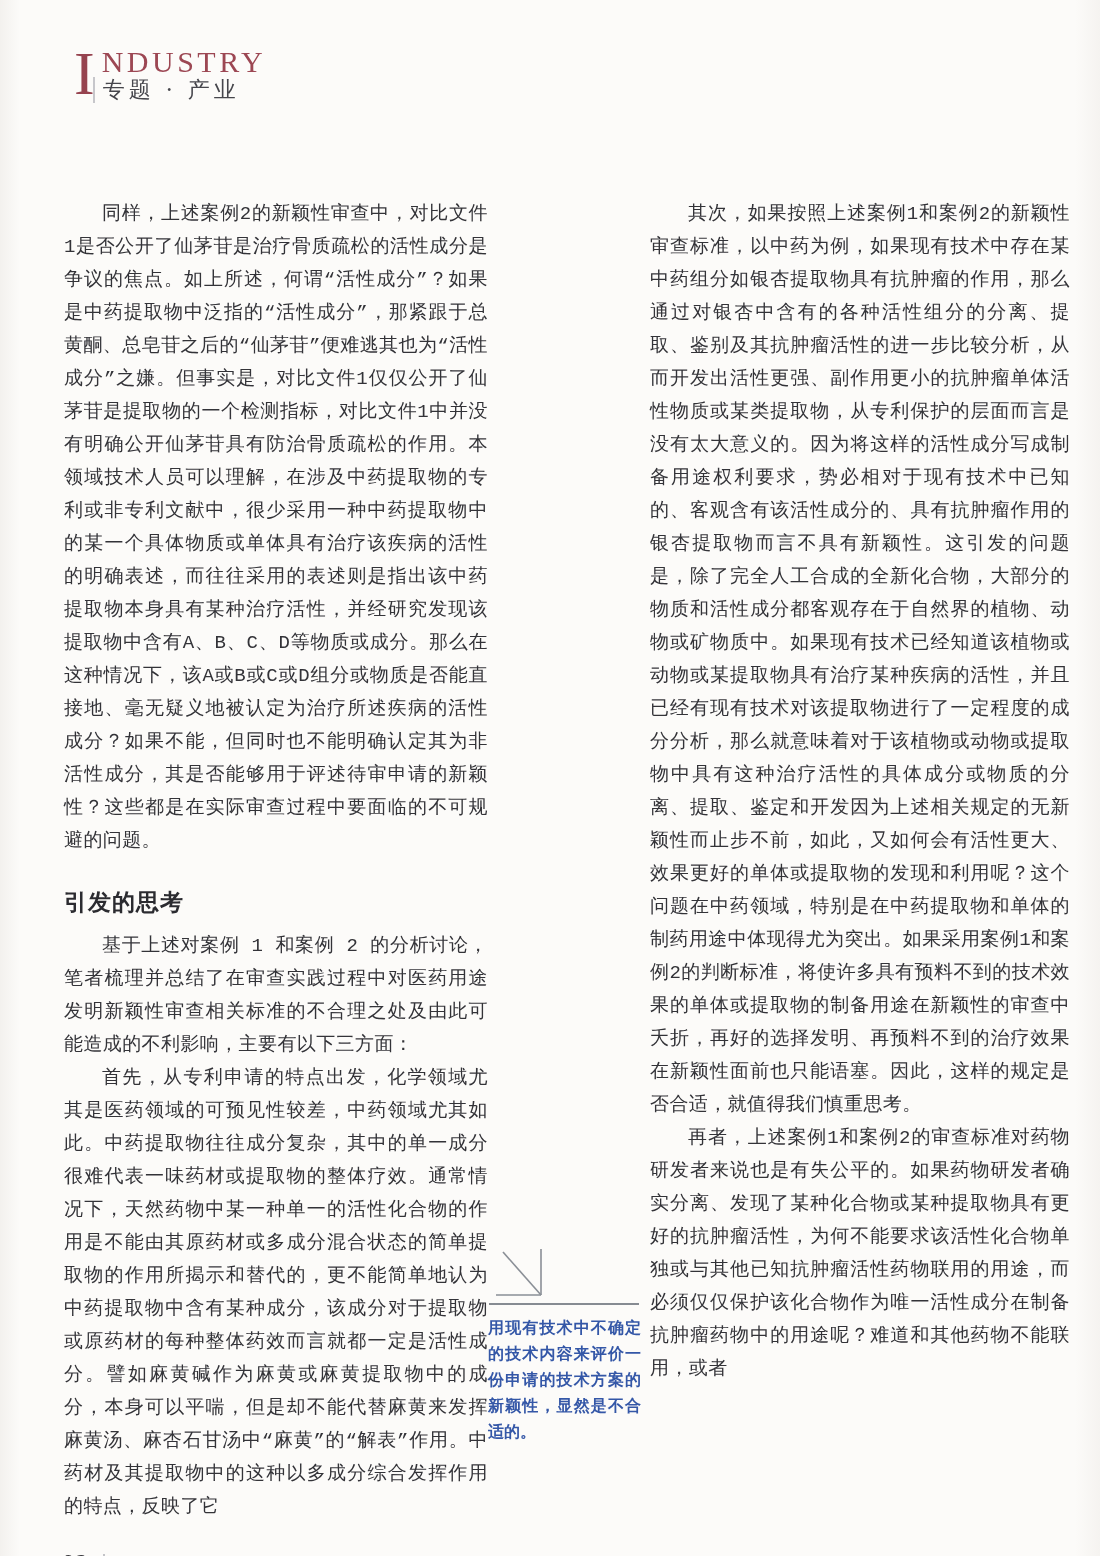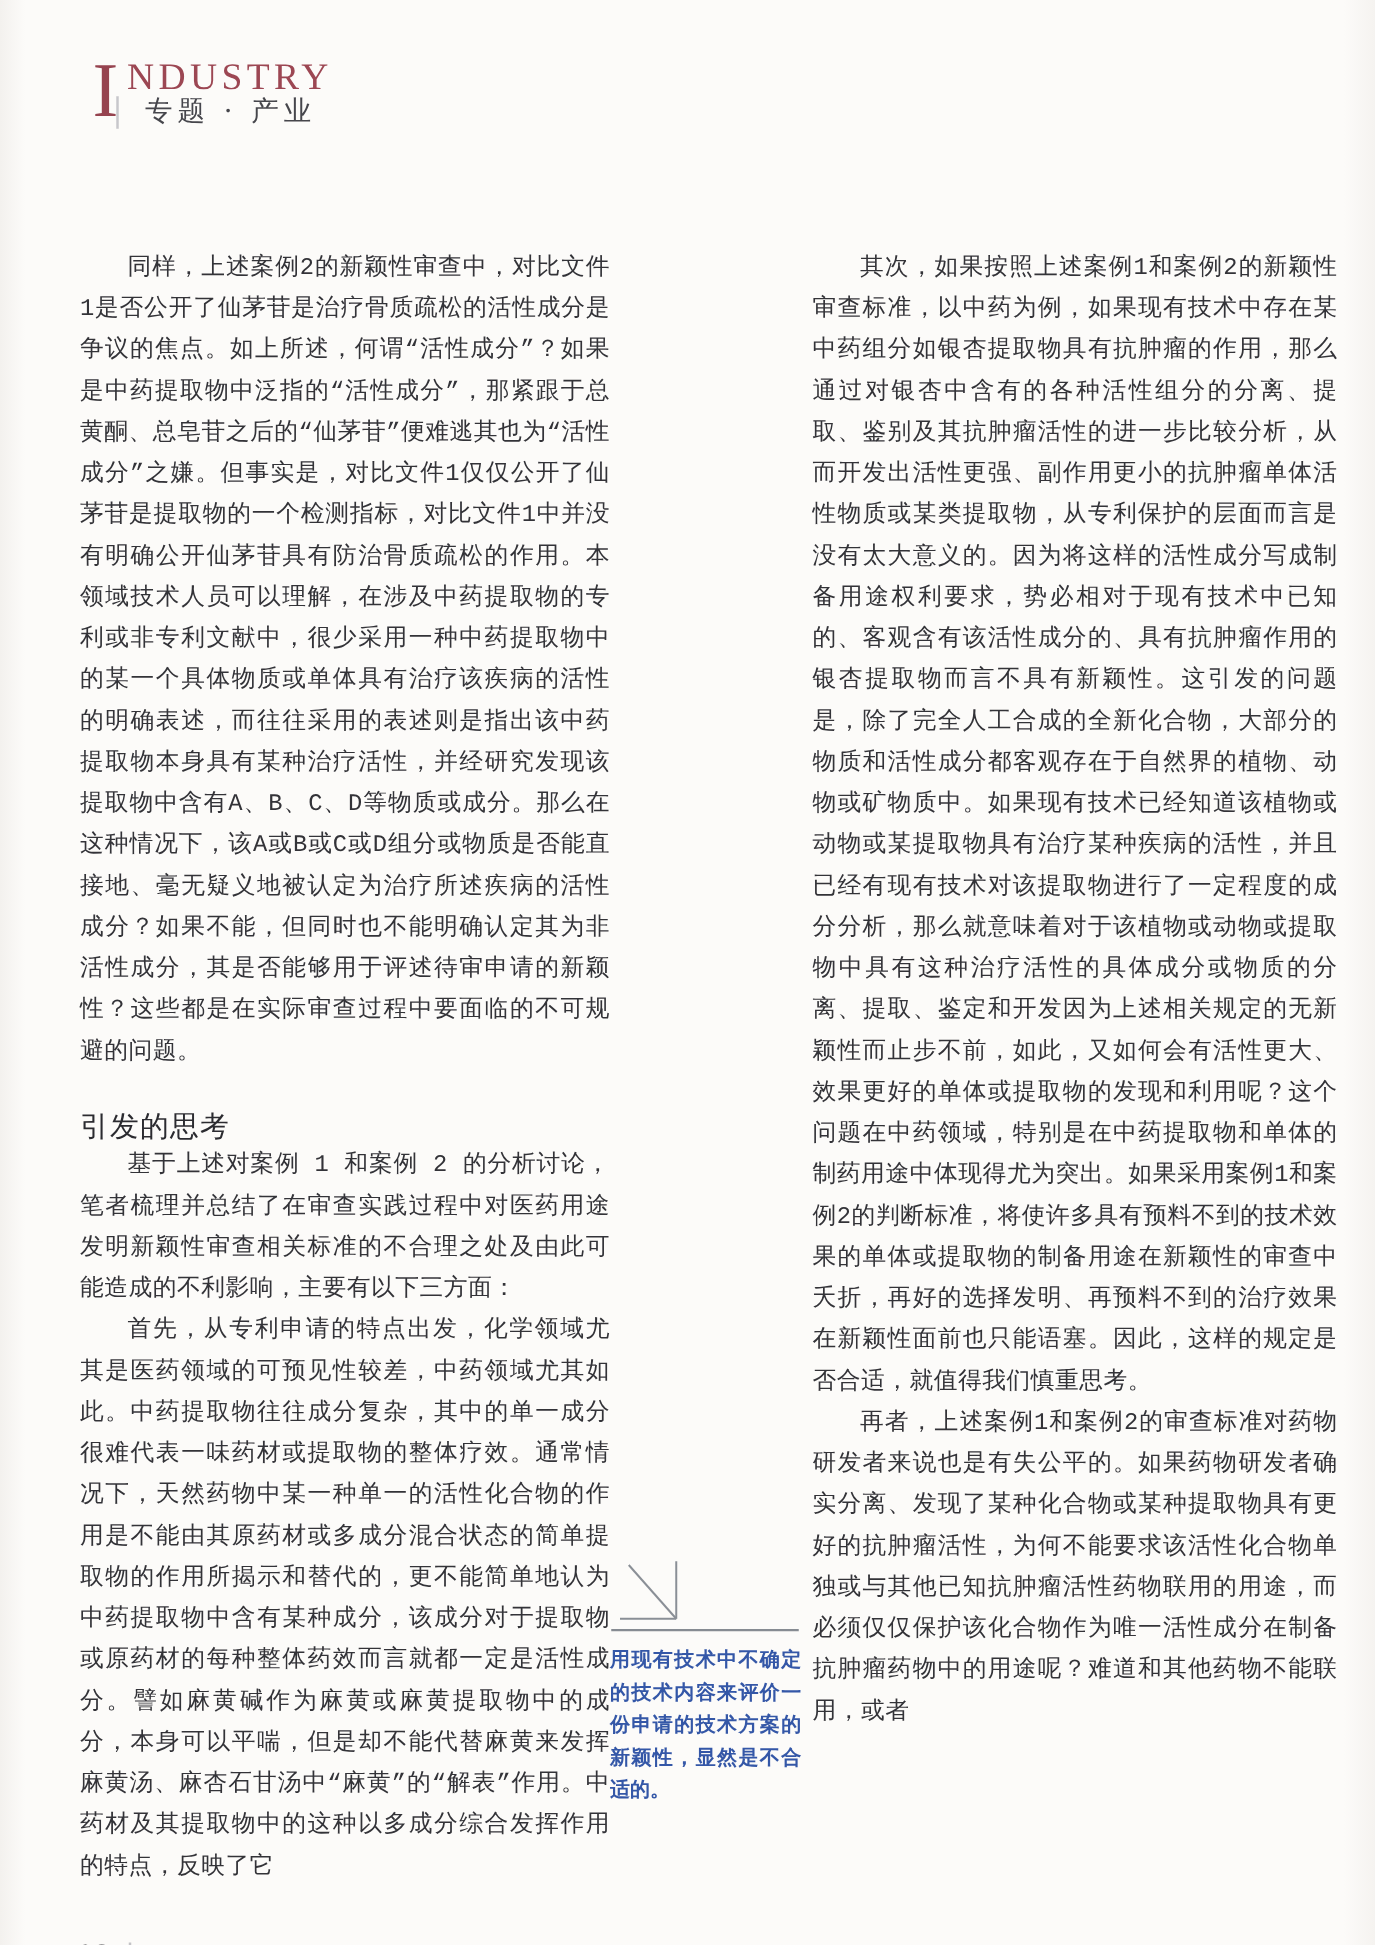--- a/index.html
+++ b/index.html
@@ -35,39 +35,38 @@
     color:#9c4753;
   }
   .masthead-section{
     margin-top:4px;
     border-left:2px solid #c7c7cb;
     margin-left:-9px;padding-left:8px;
     font-family:"DejaVu Serif", serif;
     font-size:22px;line-height:26px;
     color:#46464c;
     letter-spacing:4px;
-    text-align:center;
   }
 
   
   .col{
     position:absolute;top:198px;
     font-size:19px;line-height:33px;
     color:#333338;
     text-align:justify;
     letter-spacing:0.4px;
   }
   .col-left{left:64px;width:424px;}
   .col-right{left:650px;width:420px;}
   .col p{margin:0;}
   .p-indent{text-indent:2em;font-family:Liberation Mono, monospace;}
   .section-heading{
-    margin:30px 0 0 0;
+    margin:30px 0 14px 0;
     font-family:"DejaVu Sans", sans-serif;
-    font-weight:normal;
+    font-weight:bold;
     font-size:23px;line-height:28px;
     color:#2b2b30;
     letter-spacing:1px;
   }
 
   
   .pull-quote{
     position:absolute;left:488px;top:1246px;width:153px;
   }
   .pull-quote-art{display:block;}

